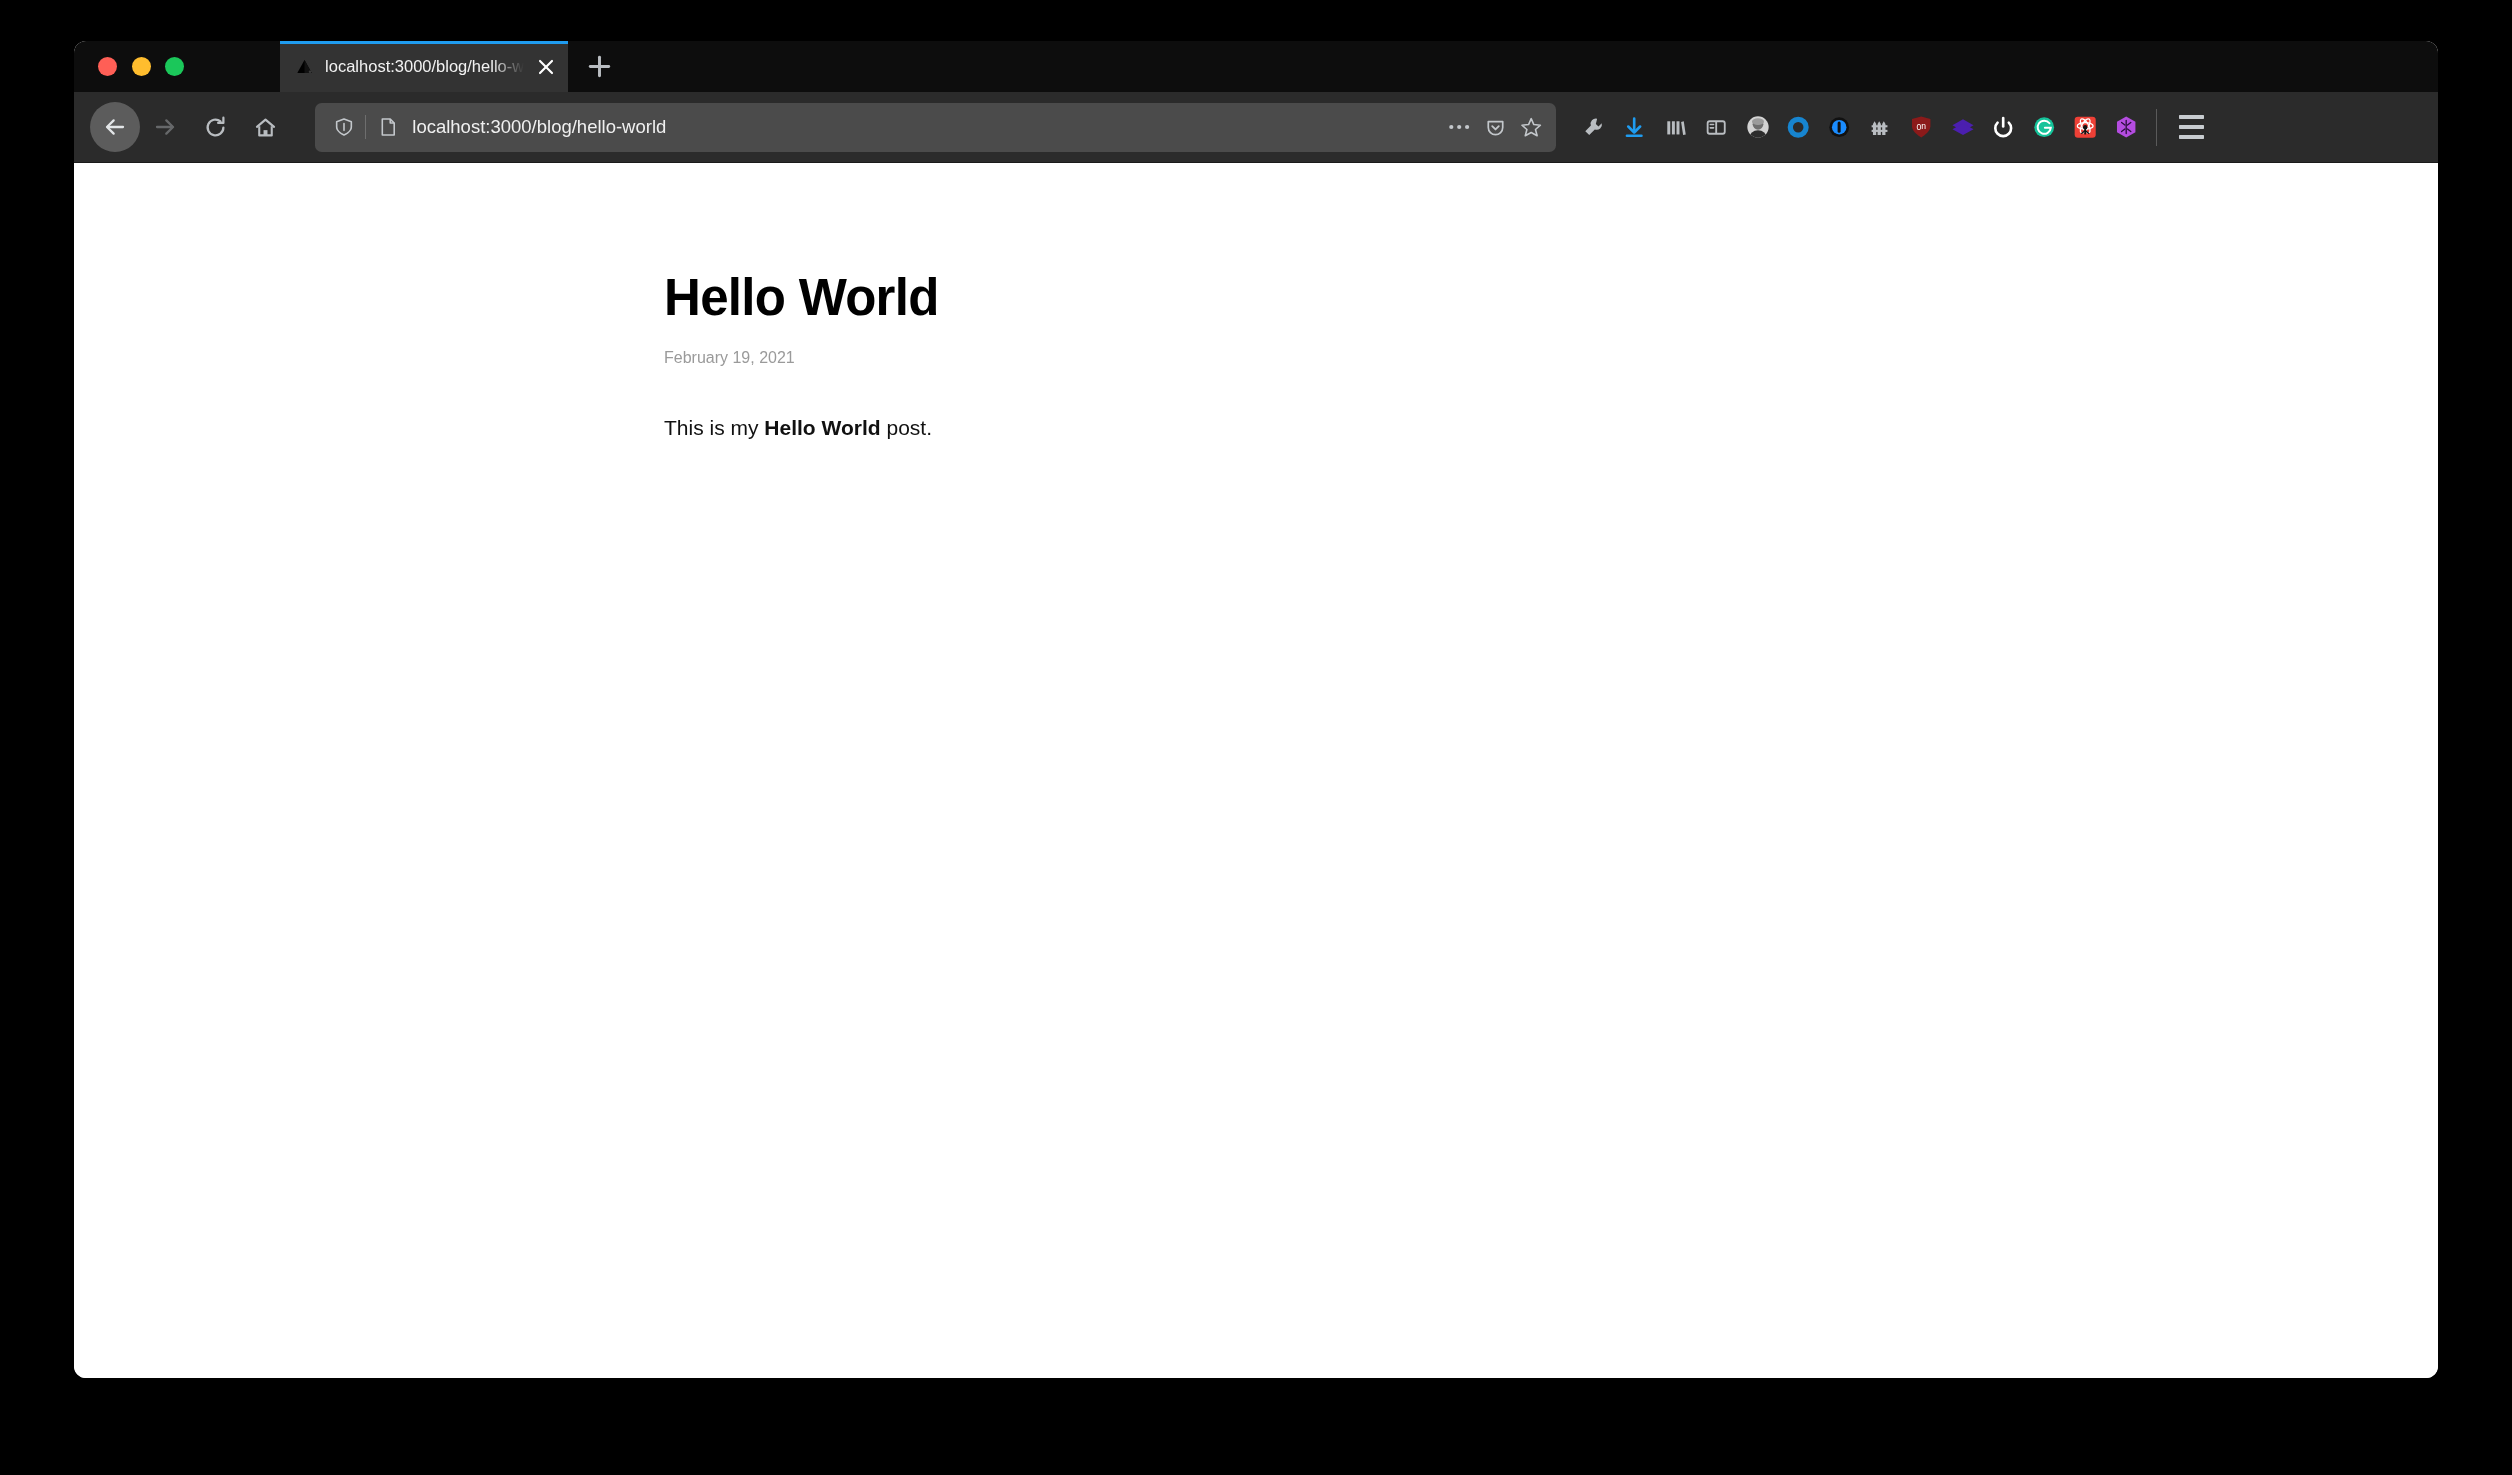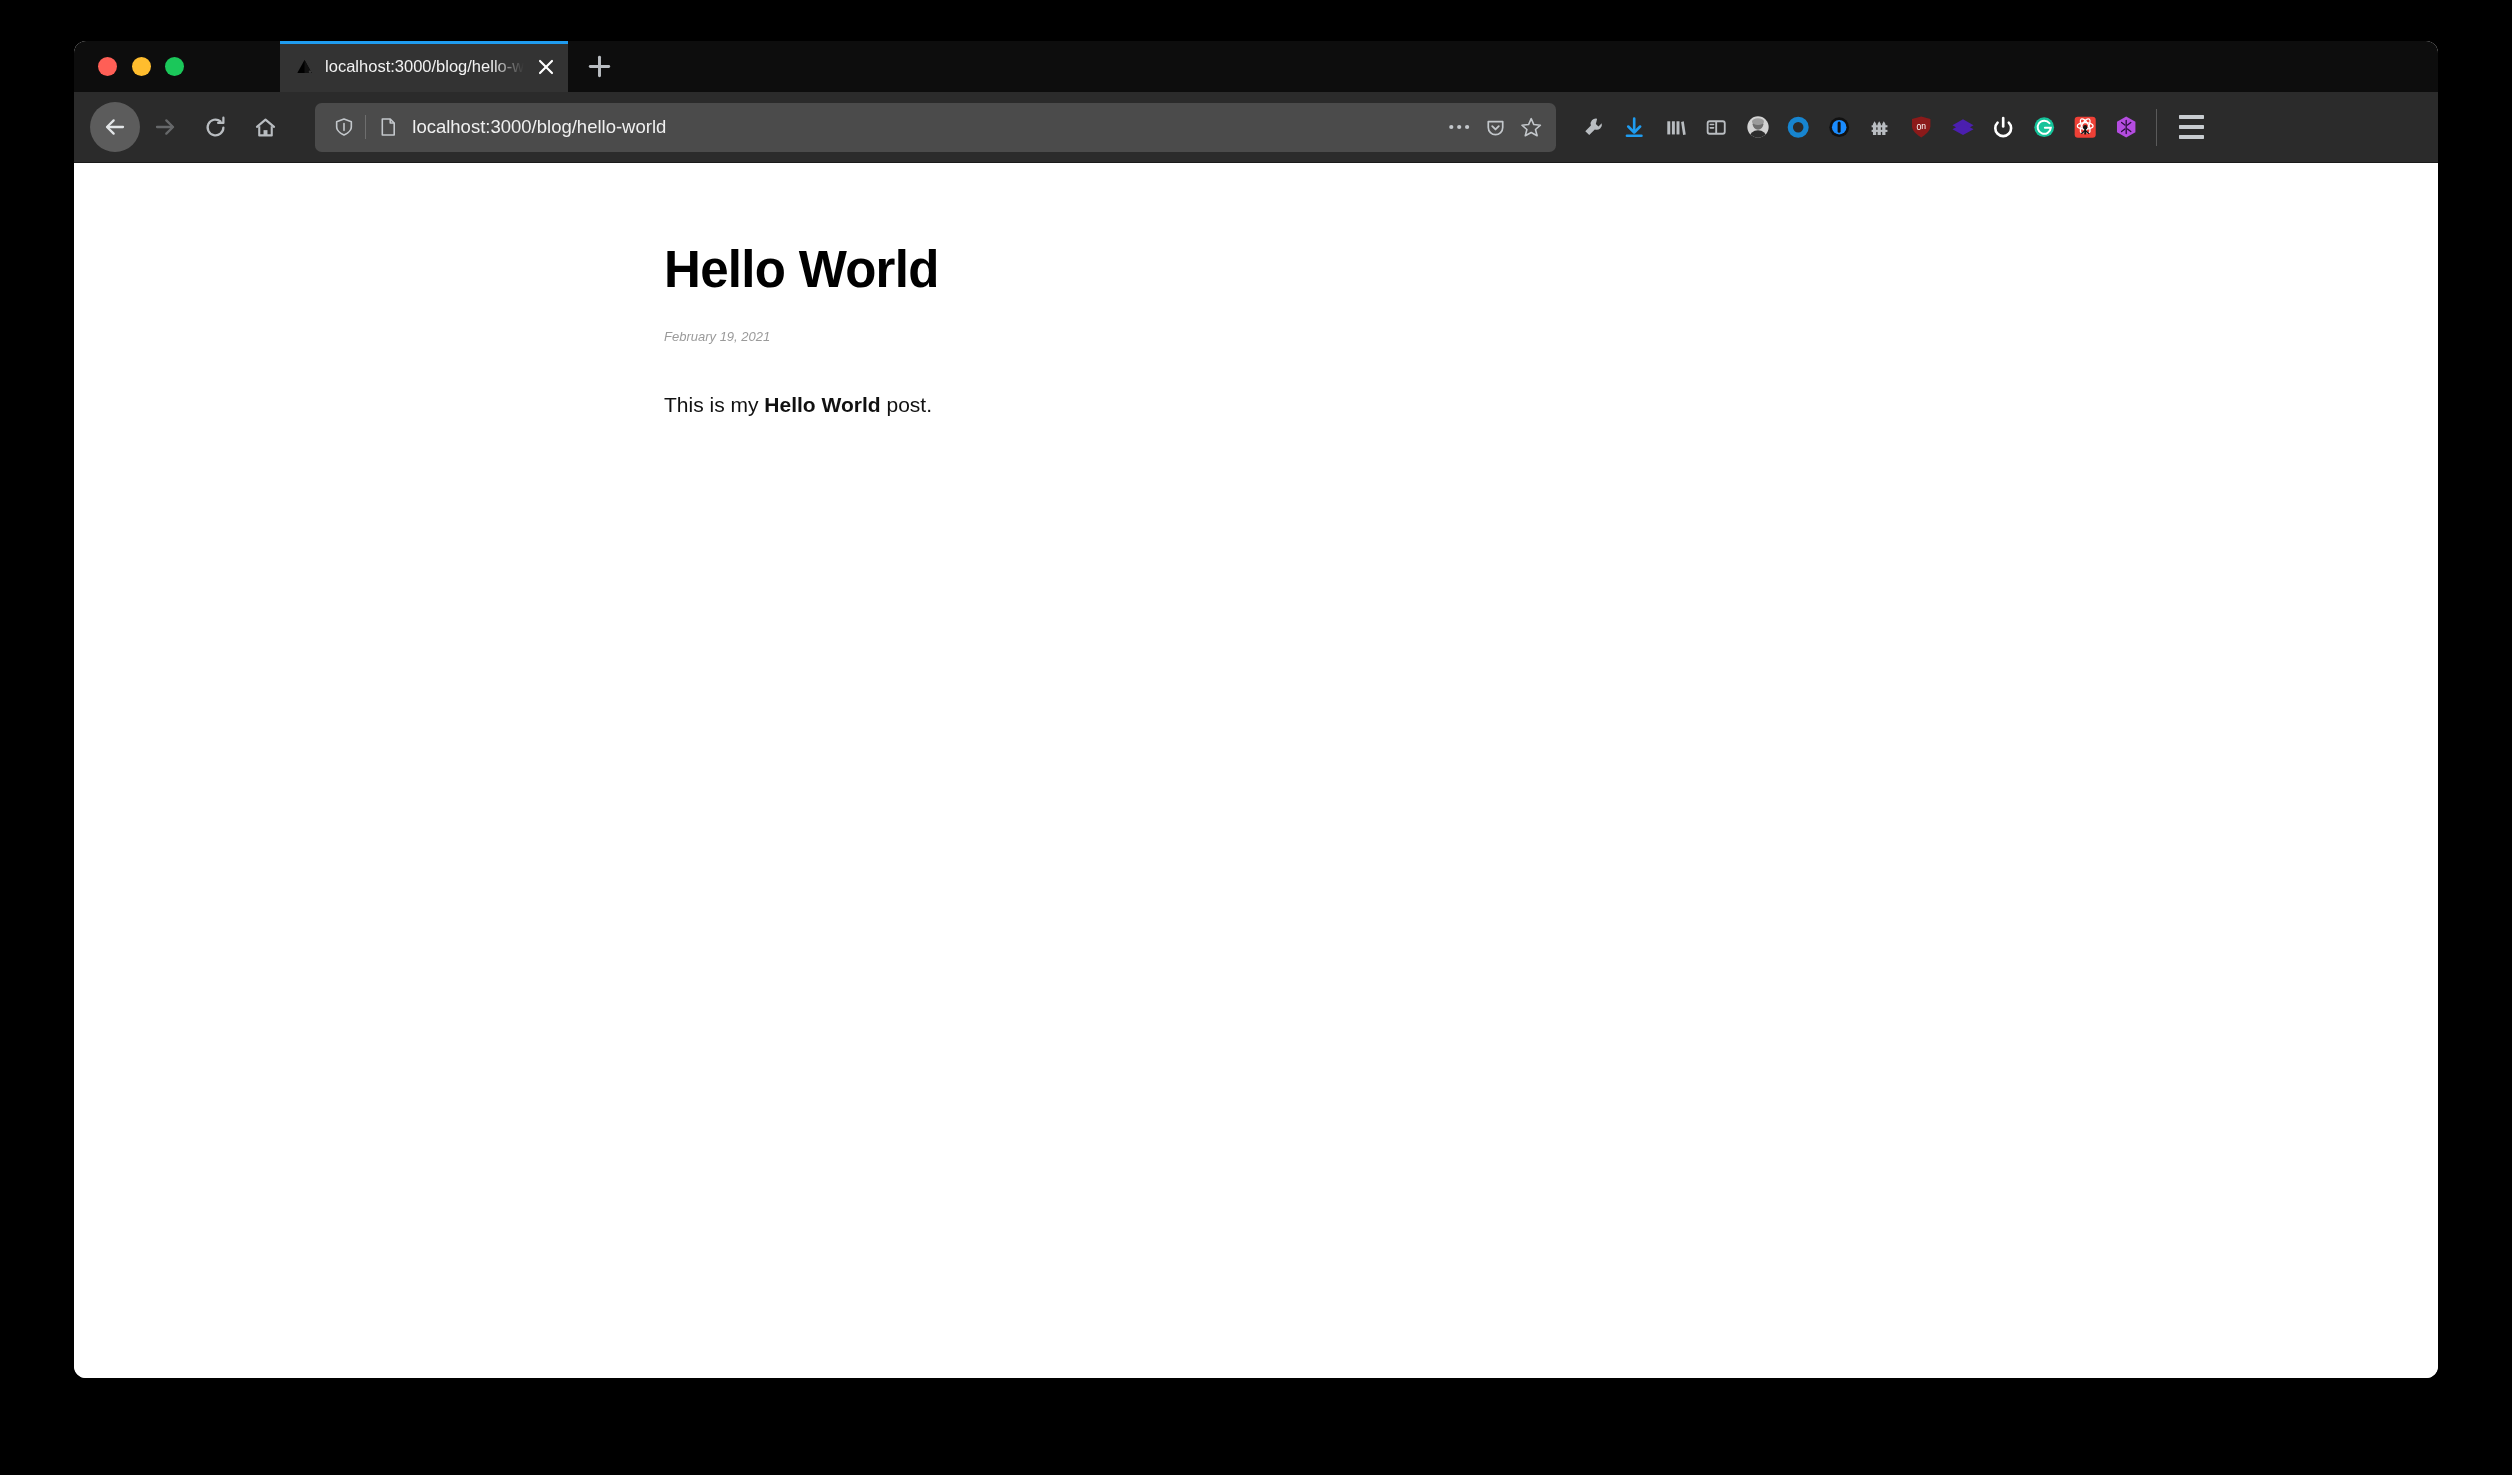--- a/index.html
+++ b/index.html
@@ -171,35 +171,34 @@
   
   #page-content {
     flex: 1 1 auto;
     background: #ffffff;
     position: relative;
     overflow: hidden;
   }
   #article {
     position: absolute;
     left: 590px;
-    top: 80px;
+    top: 108px;
     width: 1122px;
   }
   #post-title {
     font-size: 51px;
     font-weight: bold;
     color: #000000;
     letter-spacing: -0.7px;
     line-height: 1.05;
   }
   #post-date {
-    margin-top: 32px;
-    font-size: 13px;
+    margin-top: 24px;
+    font-size: 16px;
     color: #9a9a9a;
-    font-style: italic;
   }
   #post-body {
     margin-top: 49px;
     font-size: 21px;
     color: #111111;
   }
   #post-body b { font-weight: bold; }
 </style>
 </head>
 <body>

